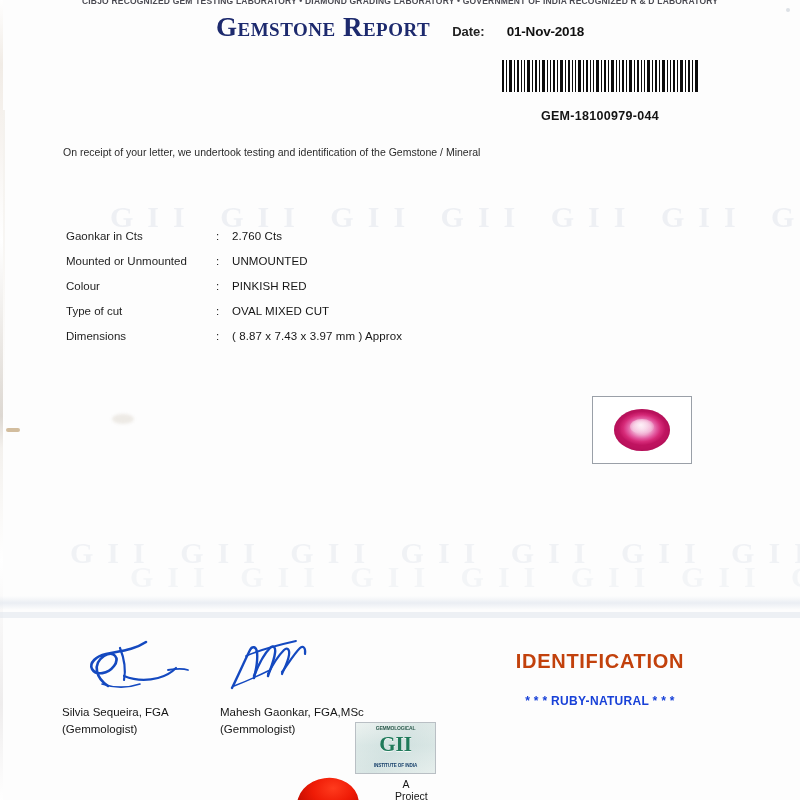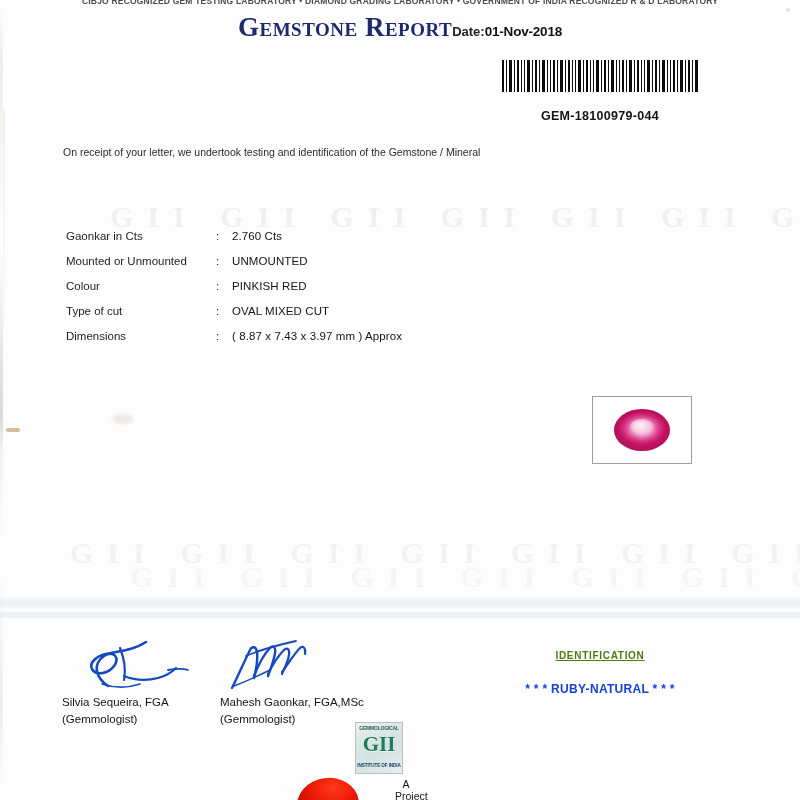--- a/index.html
+++ b/index.html
@@ -129,20 +129,21 @@
   }
 
   
   .title-row {
     position: absolute;
     left: 0; top: 14px;
     width: 800px;
     display: flex;
     align-items: baseline;
     justify-content: center;
+    gap: 22px;
   }
   .doc-title {
     font-family: "Liberation Serif", serif;
     font-size: 27px;
     font-weight: bold;
     font-variant: small-caps;
     letter-spacing: .5px;
     color: #1d2a6e;
     line-height: 1;
   }
@@ -254,41 +255,40 @@
   .sig-2 { left: 220px; }
   .sig-art {
     height: 58px;
     width: 150px;
     position: relative;
   }
   .sig-name {
     font-size: 11.5px;
     color: #151515;
     white-space: nowrap;
-    margin-top: 2px;
+    margin-top: 12px;
   }
   .sig-role {
     font-size: 11.5px;
     color: #151515;
     margin-top: 5px;
   }
 
   
   .ident {
     position: absolute;
     left: 440px; top: 650px;
     width: 320px;
     text-align: center;
   }
   .ident-heading {
-    font-size: 10px;
+    font-size: 20px;
     font-weight: bold;
     letter-spacing: .7px;
-    color: #4d7c0f;
-    text-decoration: underline;
+    color: #c2410c;
   }
   .ident-result {
     margin-top: 21px;
     font-size: 12px;
     font-weight: bold;
     color: #1841d8;
     letter-spacing: .3px;
   }
   .ident-note {
     margin-top: 7px;
@@ -297,21 +297,21 @@
   }
 
   
   .stamp {
     position: absolute;
     left: 355px; top: 722px;
     width: 62px;
     text-align: center;
   }
   .stamp-img {
-    width: 48px;
+    width: 81px;
     height: 52px;
     border: 1px solid #b9bfc4;
     box-sizing: border-box;
     background:
       linear-gradient(135deg, rgba(255,255,255,.4) 0%, rgba(210,225,228,.25) 50%, rgba(255,255,255,.35) 100%),
       linear-gradient(to bottom, #dfe9e6 0%, #cfe0dd 45%, #d9e6e3 100%);
     position: relative;
     overflow: hidden;
   }
   .stamp-top {

